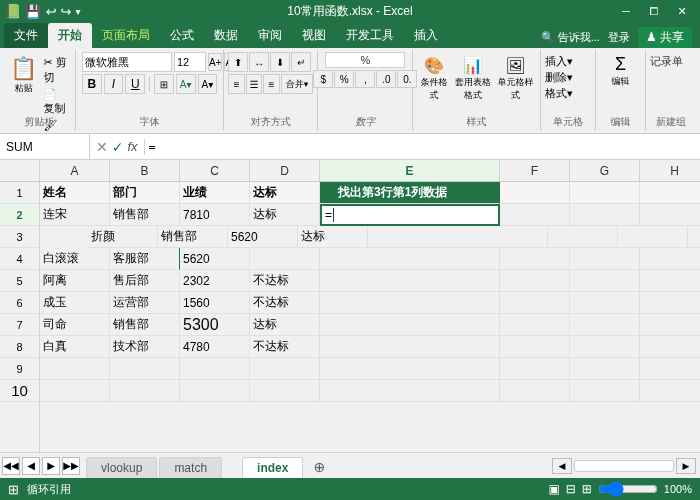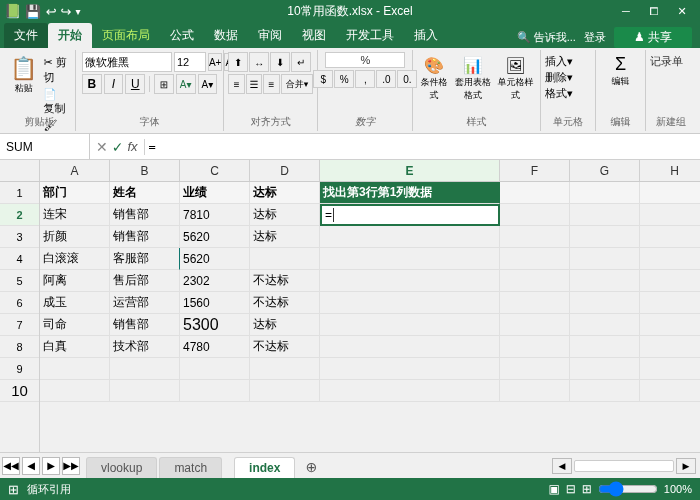--- a/index.html
+++ b/index.html
@@ -31,21 +31,21 @@
   <div style="padding:4px 10px;font-size:12px;color:#bef264;cursor:pointer;">页面布局</div>
   <div style="padding:4px 10px;font-size:12px;color:white;cursor:pointer;">公式</div>
   <div style="padding:4px 10px;font-size:12px;color:white;cursor:pointer;">数据</div>
   <div style="padding:4px 10px;font-size:12px;color:white;cursor:pointer;">审阅</div>
   <div style="padding:4px 10px;font-size:12px;color:white;cursor:pointer;">视图</div>
   <div style="padding:4px 10px;font-size:12px;color:white;cursor:pointer;">开发工具</div>
   <div style="padding:4px 10px;font-size:12px;color:white;cursor:pointer;">插入</div>
   <div style="margin-left:auto;display:flex;align-items:center;gap:8px;">
     <span style="color:white;font-size:11px;cursor:pointer;">🔍 告诉我...</span>
     <span style="color:white;font-size:11px;cursor:pointer;">登录</span>
-    <span style="color:white;font-size:12px;background:#1a8a4a;padding:2px 20px;border-radius:2px;cursor:pointer;">♟ 共享</span>
+    <span style="color:white;font-size:12px;background:#1a8a4a;padding:2px 8px;border-radius:2px;cursor:pointer;">♟ 共享</span>
   </div>
 </div>
 
 <div style="height:86px;background:#f0f0f0;border-bottom:1px solid #ccc;display:flex;align-items:stretch;padding:2px 4px;overflow:hidden;">
 
   <div style="display:flex;flex-direction:column;border-right:1px solid #ccc;padding:2px 4px;min-width:60px;position:relative;">
     <div style="display:flex;flex:1;align-items:flex-start;padding-top:2px;gap:2px;padding-bottom:16px;">
       <div style="display:flex;flex-direction:column;align-items:center;cursor:pointer;padding:2px;border-radius:2px;">
         <span style="font-size:22px;">📋</span>
         <span style="font-size:9px;">粘贴</span>
@@ -181,45 +181,45 @@
       <div style="height:22px;display:flex;align-items:center;justify-content:center;font-size:11px;border-bottom:1px solid #e0e0e0;cursor:pointer;">6</div>
       <div style="height:22px;display:flex;align-items:center;justify-content:center;font-size:11px;border-bottom:1px solid #e0e0e0;cursor:pointer;">7</div>
       <div style="height:22px;display:flex;align-items:center;justify-content:center;font-size:11px;border-bottom:1px solid #e0e0e0;cursor:pointer;">8</div>
       <div style="height:22px;display:flex;align-items:center;justify-content:center;font-size:11px;border-bottom:1px solid #e0e0e0;cursor:pointer;">9</div>
       <div style="height:22px;display:flex;align-items:center;justify-content:center;font-size:15px;border-bottom:1px solid #e0e0e0;cursor:pointer;">10</div>
     </div>
 
     <div style="flex:1;overflow:hidden;display:flex;flex-direction:column;">
 
       <div style="display:flex;height:22px;background:#f5f5f5;">
+        <div style="width:70px;min-width:70px;height:22px;border-right:1px solid #e0e0e0;border-bottom:1px solid #e0e0e0;font-size:12px;font-weight:bold;display:flex;align-items:center;padding:0 3px;background:#f5f5f5;">姓名</div>
         <div style="width:70px;min-width:70px;height:22px;border-right:1px solid #e0e0e0;border-bottom:1px solid #e0e0e0;font-size:12px;font-weight:bold;display:flex;align-items:center;padding:0 3px;background:#f5f5f5;">部门</div>
-        <div style="width:70px;min-width:70px;height:22px;border-right:1px solid #e0e0e0;border-bottom:1px solid #e0e0e0;font-size:12px;font-weight:bold;display:flex;align-items:center;padding:0 3px;background:#f5f5f5;">姓名</div>
         <div style="width:70px;min-width:70px;height:22px;border-right:1px solid #e0e0e0;border-bottom:1px solid #e0e0e0;font-size:12px;font-weight:bold;display:flex;align-items:center;padding:0 3px;background:#f5f5f5;">业绩</div>
         <div style="width:70px;min-width:70px;height:22px;border-right:1px solid #e0e0e0;border-bottom:1px solid #e0e0e0;font-size:12px;font-weight:bold;display:flex;align-items:center;padding:0 3px;background:#f5f5f5;">达标</div>
-        <div style="width:180px;min-width:180px;height:22px;border-right:1px solid #217346;border-bottom:1px solid #e0e0e0;font-size:12px;font-weight:bold;display:flex;align-items:center;padding:0 3px;background:#217346;color:white;">找出第3行第1列数据</div>
+        <div style="width:180px;min-width:180px;height:22px;border-right:1px solid #217346;border-bottom:1px solid #e0e0e0;font-size:12px;font-weight:bold;display:flex;align-items:center;padding:0 18px;background:#217346;color:white;">找出第3行第1列数据</div>
         <div style="width:70px;min-width:70px;height:22px;border-right:1px solid #e0e0e0;border-bottom:1px solid #e0e0e0;font-size:12px;display:flex;align-items:center;padding:0 3px;background:#f5f5f5;"></div>
         <div style="width:70px;min-width:70px;height:22px;border-right:1px solid #e0e0e0;border-bottom:1px solid #e0e0e0;font-size:12px;display:flex;align-items:center;padding:0 3px;background:#f5f5f5;"></div>
         <div style="width:70px;min-width:70px;height:22px;border-right:1px solid #e0e0e0;border-bottom:1px solid #e0e0e0;font-size:12px;display:flex;align-items:center;padding:0 3px;background:#f5f5f5;"></div>
       </div>
 
       <div style="display:flex;height:22px;">
         <div style="width:70px;min-width:70px;height:22px;border-right:1px solid #e0e0e0;border-bottom:1px solid #e0e0e0;font-size:12px;display:flex;align-items:center;padding:0 3px;">连宋</div>
         <div style="width:70px;min-width:70px;height:22px;border-right:1px solid #e0e0e0;border-bottom:1px solid #e0e0e0;font-size:12px;display:flex;align-items:center;padding:0 3px;">销售部</div>
         <div style="width:70px;min-width:70px;height:22px;border-right:1px solid #e0e0e0;border-bottom:1px solid #e0e0e0;font-size:12px;display:flex;align-items:center;padding:0 3px;">7810</div>
         <div style="width:70px;min-width:70px;height:22px;border-right:1px solid #e0e0e0;border-bottom:1px solid #e0e0e0;font-size:12px;display:flex;align-items:center;padding:0 3px;">达标</div>
         <div style="width:180px;min-width:180px;height:22px;border:2px solid #217346;border-bottom:2px solid #217346;font-size:12px;display:flex;align-items:center;padding:0 3px;background:white;position:relative;">
           =<span style="display:inline-block;width:1px;height:14px;background:#333;vertical-align:middle;margin-left:1px;"></span>
         </div>
         <div style="width:70px;min-width:70px;height:22px;border-right:1px solid #e0e0e0;border-bottom:1px solid #e0e0e0;font-size:12px;display:flex;align-items:center;padding:0 3px;"></div>
         <div style="width:70px;min-width:70px;height:22px;border-right:1px solid #e0e0e0;border-bottom:1px solid #e0e0e0;font-size:12px;display:flex;align-items:center;padding:0 3px;"></div>
         <div style="width:70px;min-width:70px;height:22px;border-right:1px solid #e0e0e0;border-bottom:1px solid #e0e0e0;font-size:12px;display:flex;align-items:center;padding:0 3px;"></div>
       </div>
 
       <div style="display:flex;height:22px;">
-        <div style="width:70px;min-width:70px;height:22px;border-right:1px solid #e0e0e0;border-bottom:1px solid #e0e0e0;font-size:12px;display:flex;align-items:center;padding:0 3px;">折颜</div>
+        <div style="width:70px;min-width:70px;height:22px;border-right:1px solid #e0e0e0;border-bottom:1px solid #e0e0e0;font-size:12px;display:flex;align-items:center;padding:0 3px;margin-left:48px;">折颜</div>
         <div style="width:70px;min-width:70px;height:22px;border-right:1px solid #e0e0e0;border-bottom:1px solid #e0e0e0;font-size:12px;display:flex;align-items:center;padding:0 3px;">销售部</div>
         <div style="width:70px;min-width:70px;height:22px;border-right:1px solid #e0e0e0;border-bottom:1px solid #e0e0e0;font-size:12px;display:flex;align-items:center;padding:0 3px;">5620</div>
         <div style="width:70px;min-width:70px;height:22px;border-right:1px solid #e0e0e0;border-bottom:1px solid #e0e0e0;font-size:12px;display:flex;align-items:center;padding:0 3px;">达标</div>
         <div style="width:180px;min-width:180px;height:22px;border-right:1px solid #e0e0e0;border-bottom:1px solid #e0e0e0;font-size:12px;display:flex;align-items:center;padding:0 3px;"></div>
         <div style="width:70px;min-width:70px;height:22px;border-right:1px solid #e0e0e0;border-bottom:1px solid #e0e0e0;font-size:12px;display:flex;align-items:center;padding:0 3px;"></div>
         <div style="width:70px;min-width:70px;height:22px;border-right:1px solid #e0e0e0;border-bottom:1px solid #e0e0e0;font-size:12px;display:flex;align-items:center;padding:0 3px;"></div>
         <div style="width:70px;min-width:70px;height:22px;border-right:1px solid #e0e0e0;border-bottom:1px solid #e0e0e0;font-size:12px;display:flex;align-items:center;padding:0 3px;"></div>
       </div>
 
       <div style="display:flex;height:22px;">
@@ -304,21 +304,21 @@
 
 <div style="height:26px;background:#f0f0f0;border-top:1px solid #d0d0d0;display:flex;align-items:center;">
   <div style="display:flex;align-items:center;padding:0 2px;gap:2px;">
     <button style="width:18px;height:18px;border:1px solid #bbb;background:white;cursor:pointer;font-size:10px;display:flex;align-items:center;justify-content:center;">◀◀</button>
     <button style="width:18px;height:18px;border:1px solid #bbb;background:white;cursor:pointer;font-size:10px;display:flex;align-items:center;justify-content:center;">◀</button>
     <button style="width:18px;height:18px;border:1px solid #bbb;background:white;cursor:pointer;font-size:10px;display:flex;align-items:center;justify-content:center;">▶</button>
     <button style="width:18px;height:18px;border:1px solid #bbb;background:white;cursor:pointer;font-size:10px;display:flex;align-items:center;justify-content:center;">▶▶</button>
   </div>
   <div style="display:flex;align-items:flex-end;height:100%;padding-left:4px;">
     <div style="padding:3px 14px;font-size:12px;cursor:pointer;border:1px solid #d0d0d0;border-bottom:none;border-radius:3px 3px 0 0;background:#ddd;color:#555;margin-right:2px;">vlookup</div>
-    <div style="padding:3px 14px;font-size:12px;cursor:pointer;border:1px solid #d0d0d0;border-bottom:none;border-radius:3px 3px 0 0;background:#ddd;color:#555;margin-right:12px;">match</div>
+    <div style="padding:3px 14px;font-size:12px;cursor:pointer;border:1px solid #d0d0d0;border-bottom:none;border-radius:3px 3px 0 0;background:#ddd;color:#555;margin-right:20px;">match</div>
     <div style="padding:3px 14px;font-size:12px;cursor:pointer;border:1px solid #d0d0d0;border-bottom:none;border-radius:3px 3px 0 0;background:white;color:#217346;font-weight:bold;margin-right:2px;">index</div>
     <div style="padding:3px 8px;font-size:14px;cursor:pointer;color:#555;">⊕</div>
   </div>
   <div style="margin-left:auto;display:flex;align-items:center;padding-right:4px;gap:2px;">
     <button style="width:20px;height:16px;border:1px solid #bbb;background:#f0f0f0;cursor:pointer;font-size:9px;">◀</button>
     <div style="width:100px;height:12px;background:white;border:1px solid #ccc;border-radius:2px;"></div>
     <button style="width:20px;height:16px;border:1px solid #bbb;background:#f0f0f0;cursor:pointer;font-size:9px;">▶</button>
   </div>
 </div>
 

